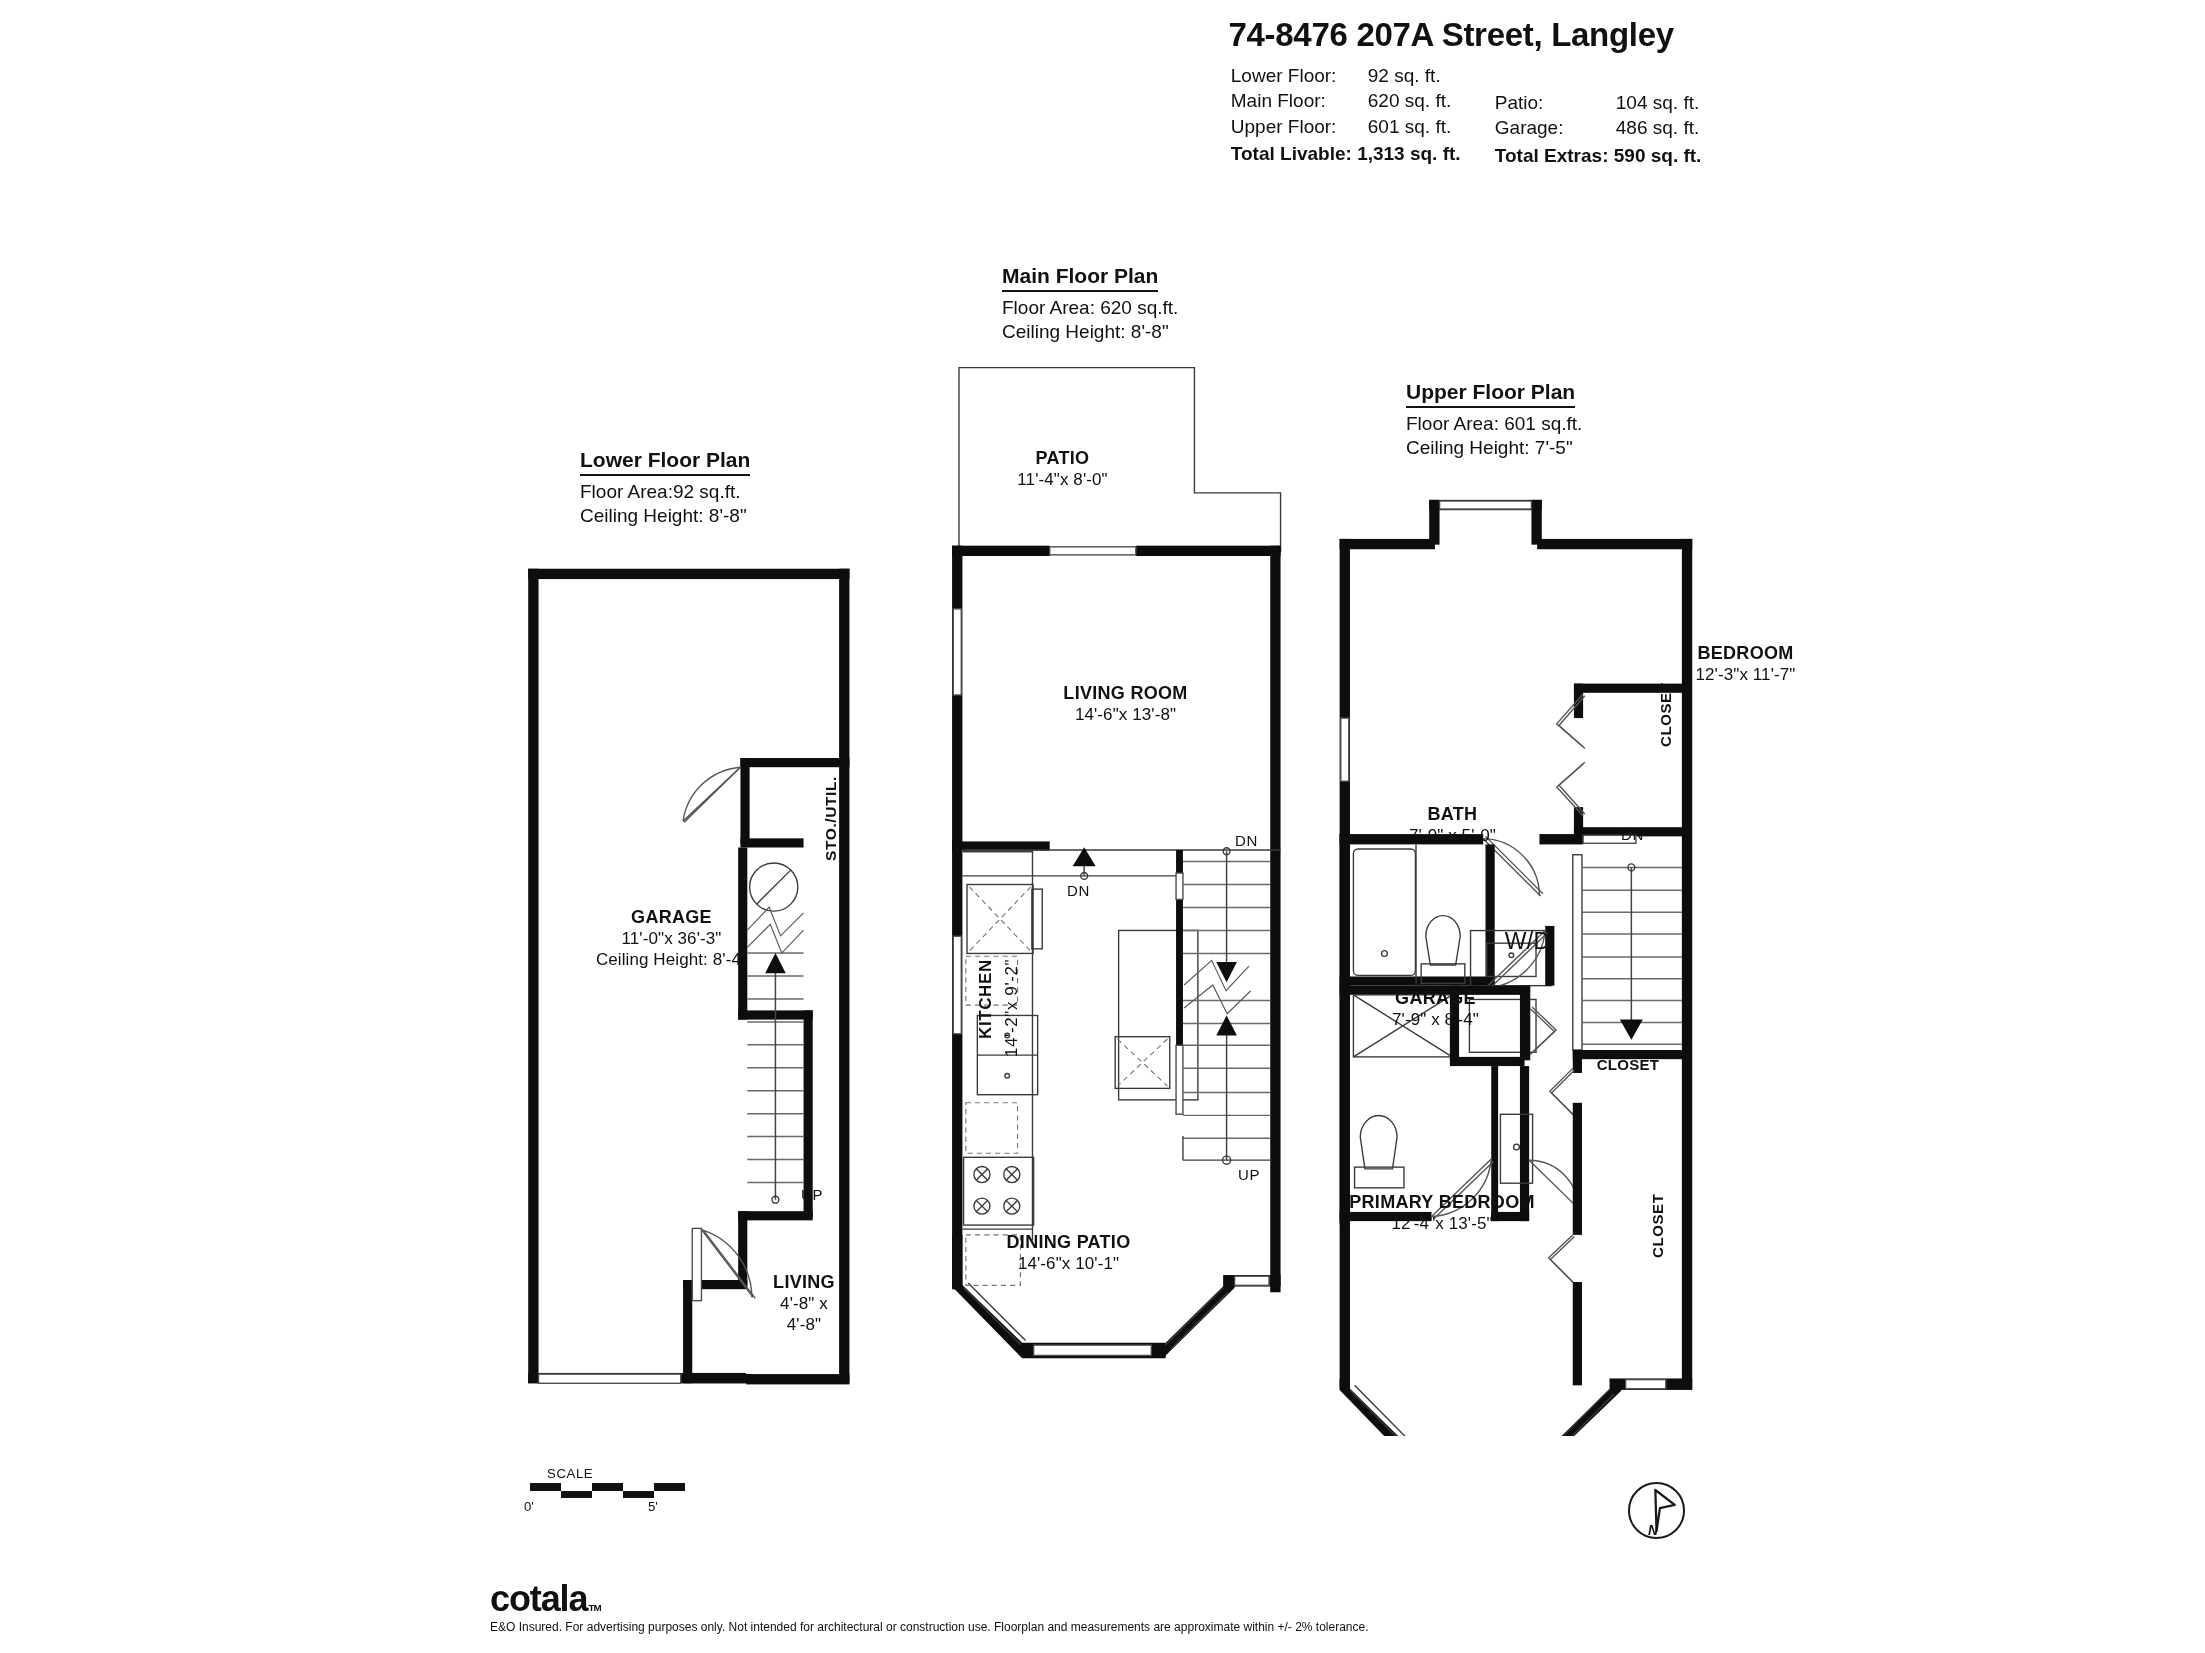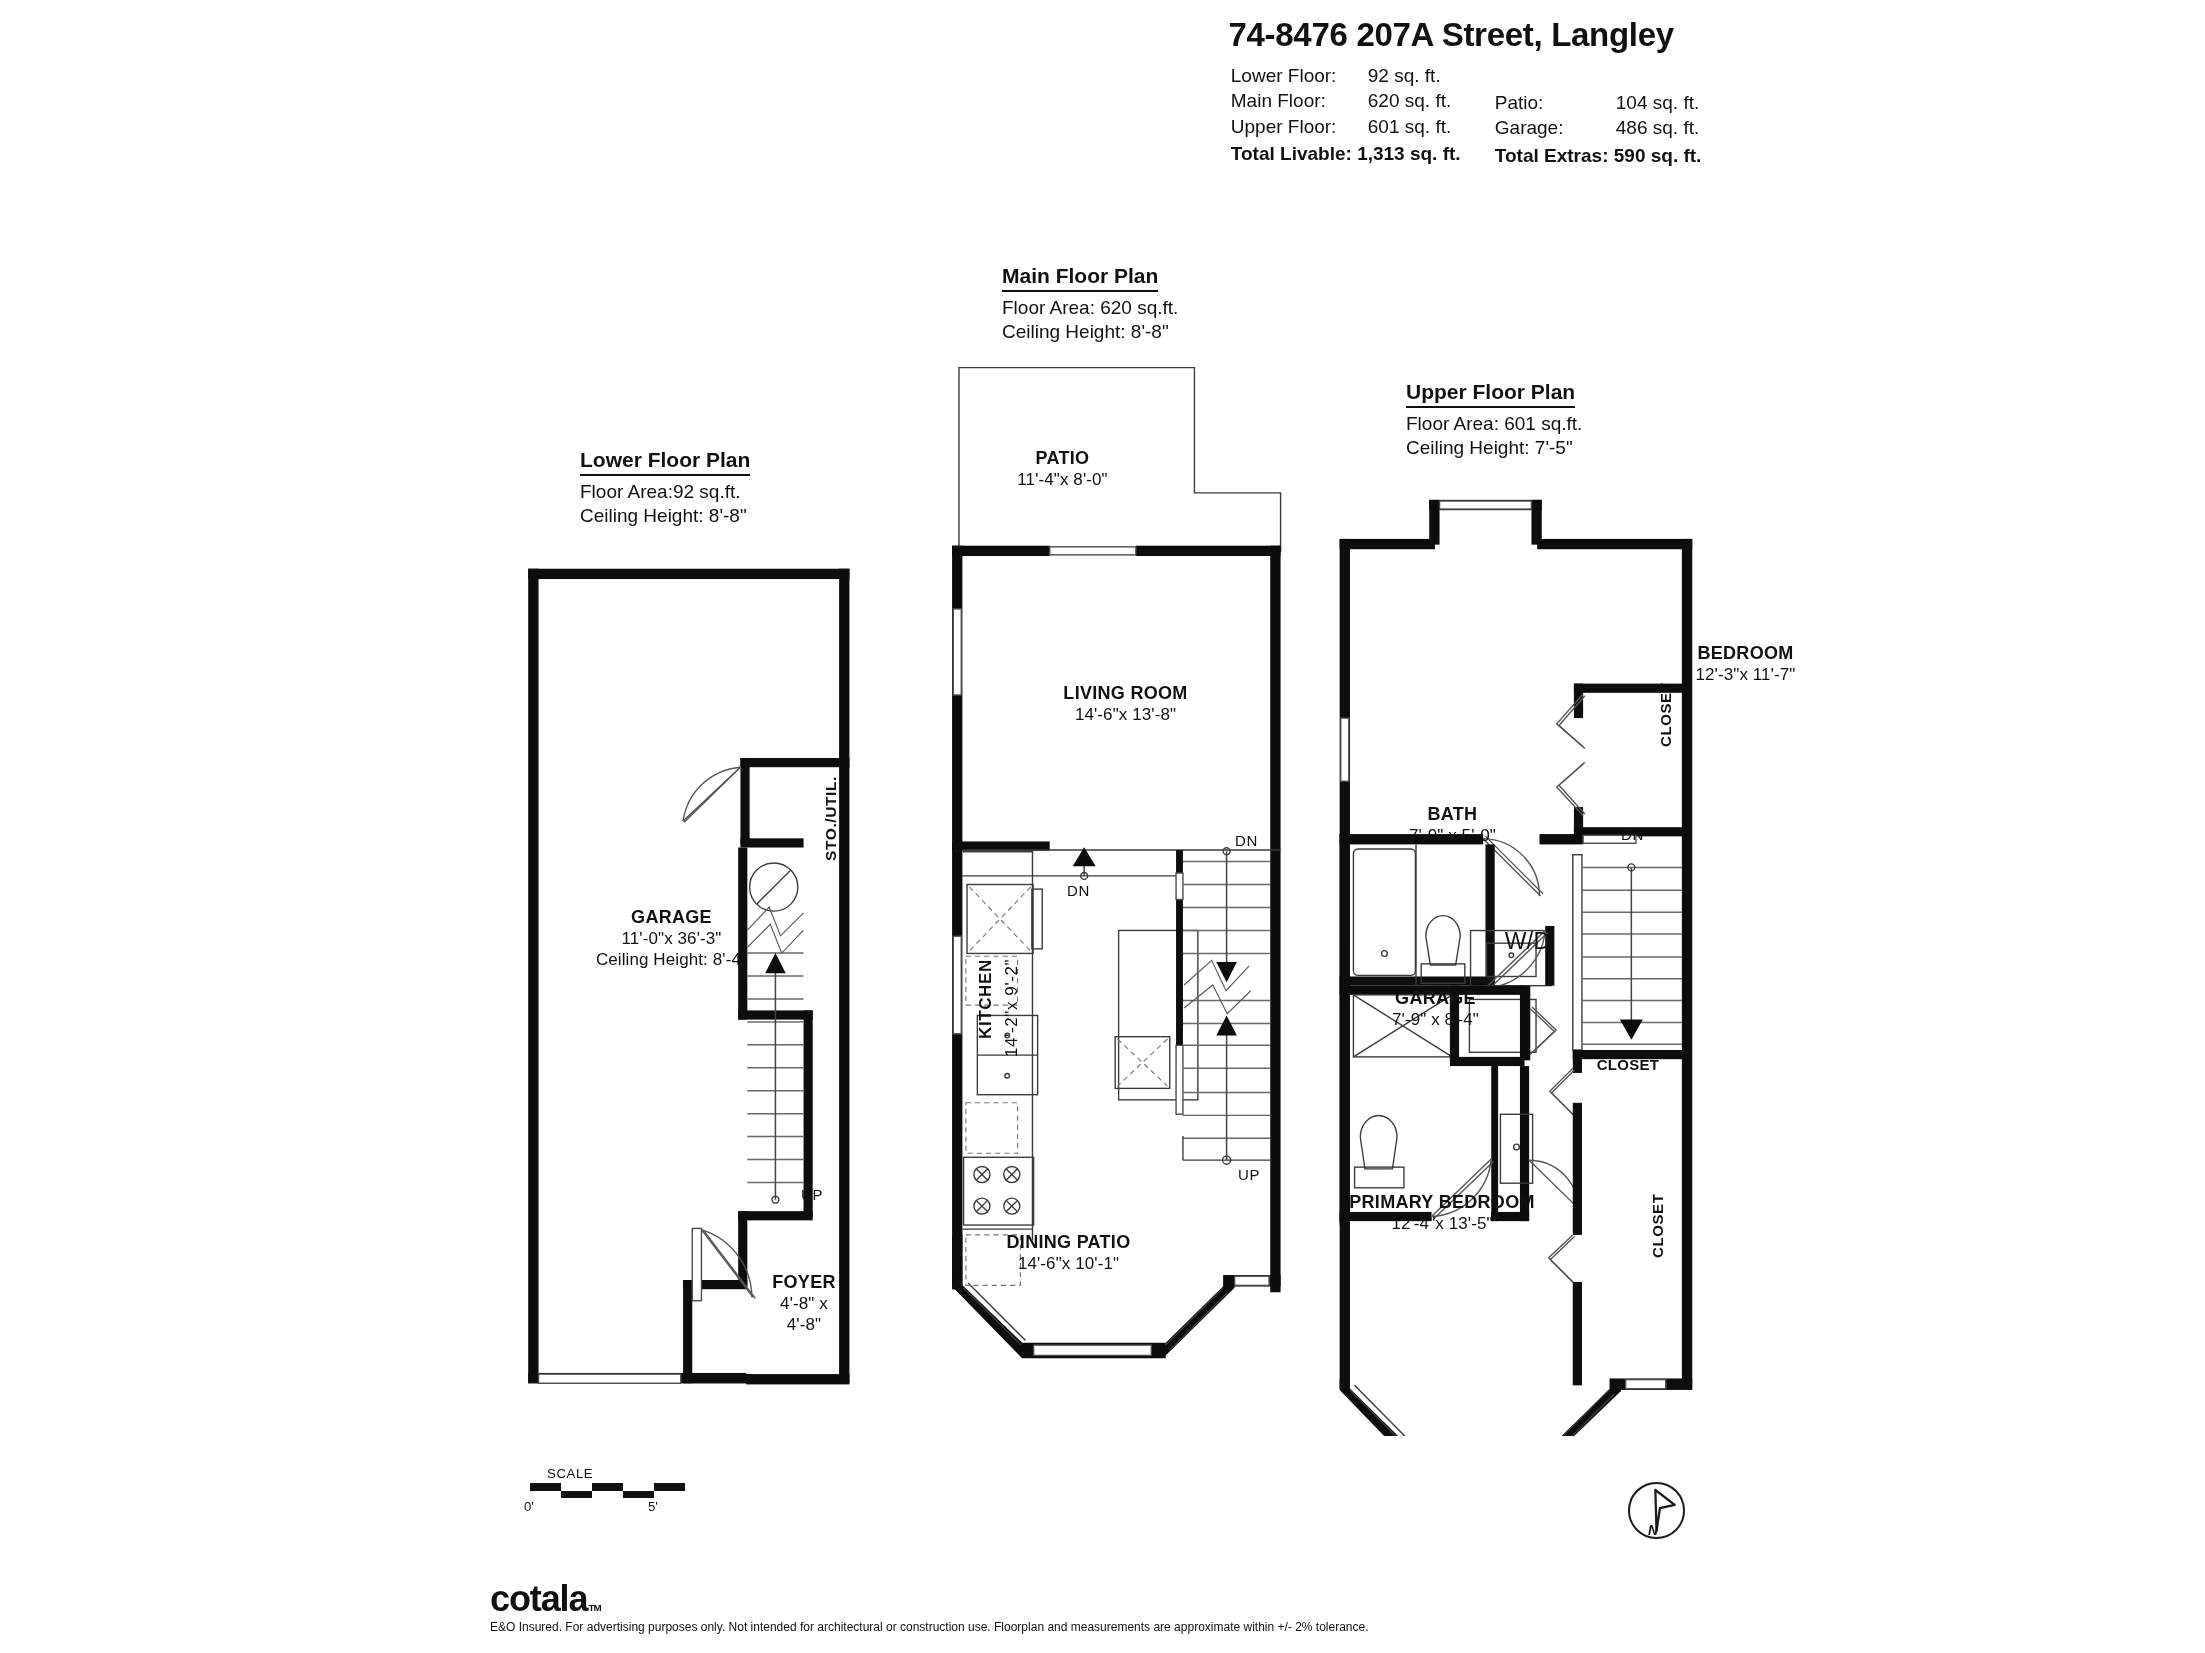--- a/index.html
+++ b/index.html
@@ -281,21 +281,21 @@
     <div class="room-name">GARAGE</div>
     <div class="room-dim">11'-0"x 36'-3"</div>
     <div class="room-dim">Ceiling Height: 8'-4"</div>
   </div>
 
   <div class="vert-label" style="left:822px; top:861px; transform: rotate(-90deg);">STO./UTIL.</div>
 
   <div class="stair-note" style="left:801px; top:1186px;">UP</div>
 
   <div class="room-label" style="left:741px; top:1272px; width:126px;">
-    <div class="room-name">FOYER</div>
+    <div class="room-name">LIVING</div>
     <div class="room-dim">4'-8" x</div>
     <div class="room-dim">4'-8"</div>
   </div>
 
   <svg class="plan-svg" style="left:936px; top:356px;" width="402" height="1080" viewBox="0 0 700 1880">
 
     <g>
       <path class="thin" d="M 40 20 L 450 20 L 450 238 L 600 238 L 600 340 L 40 340 Z"></path>
     </g>
 

